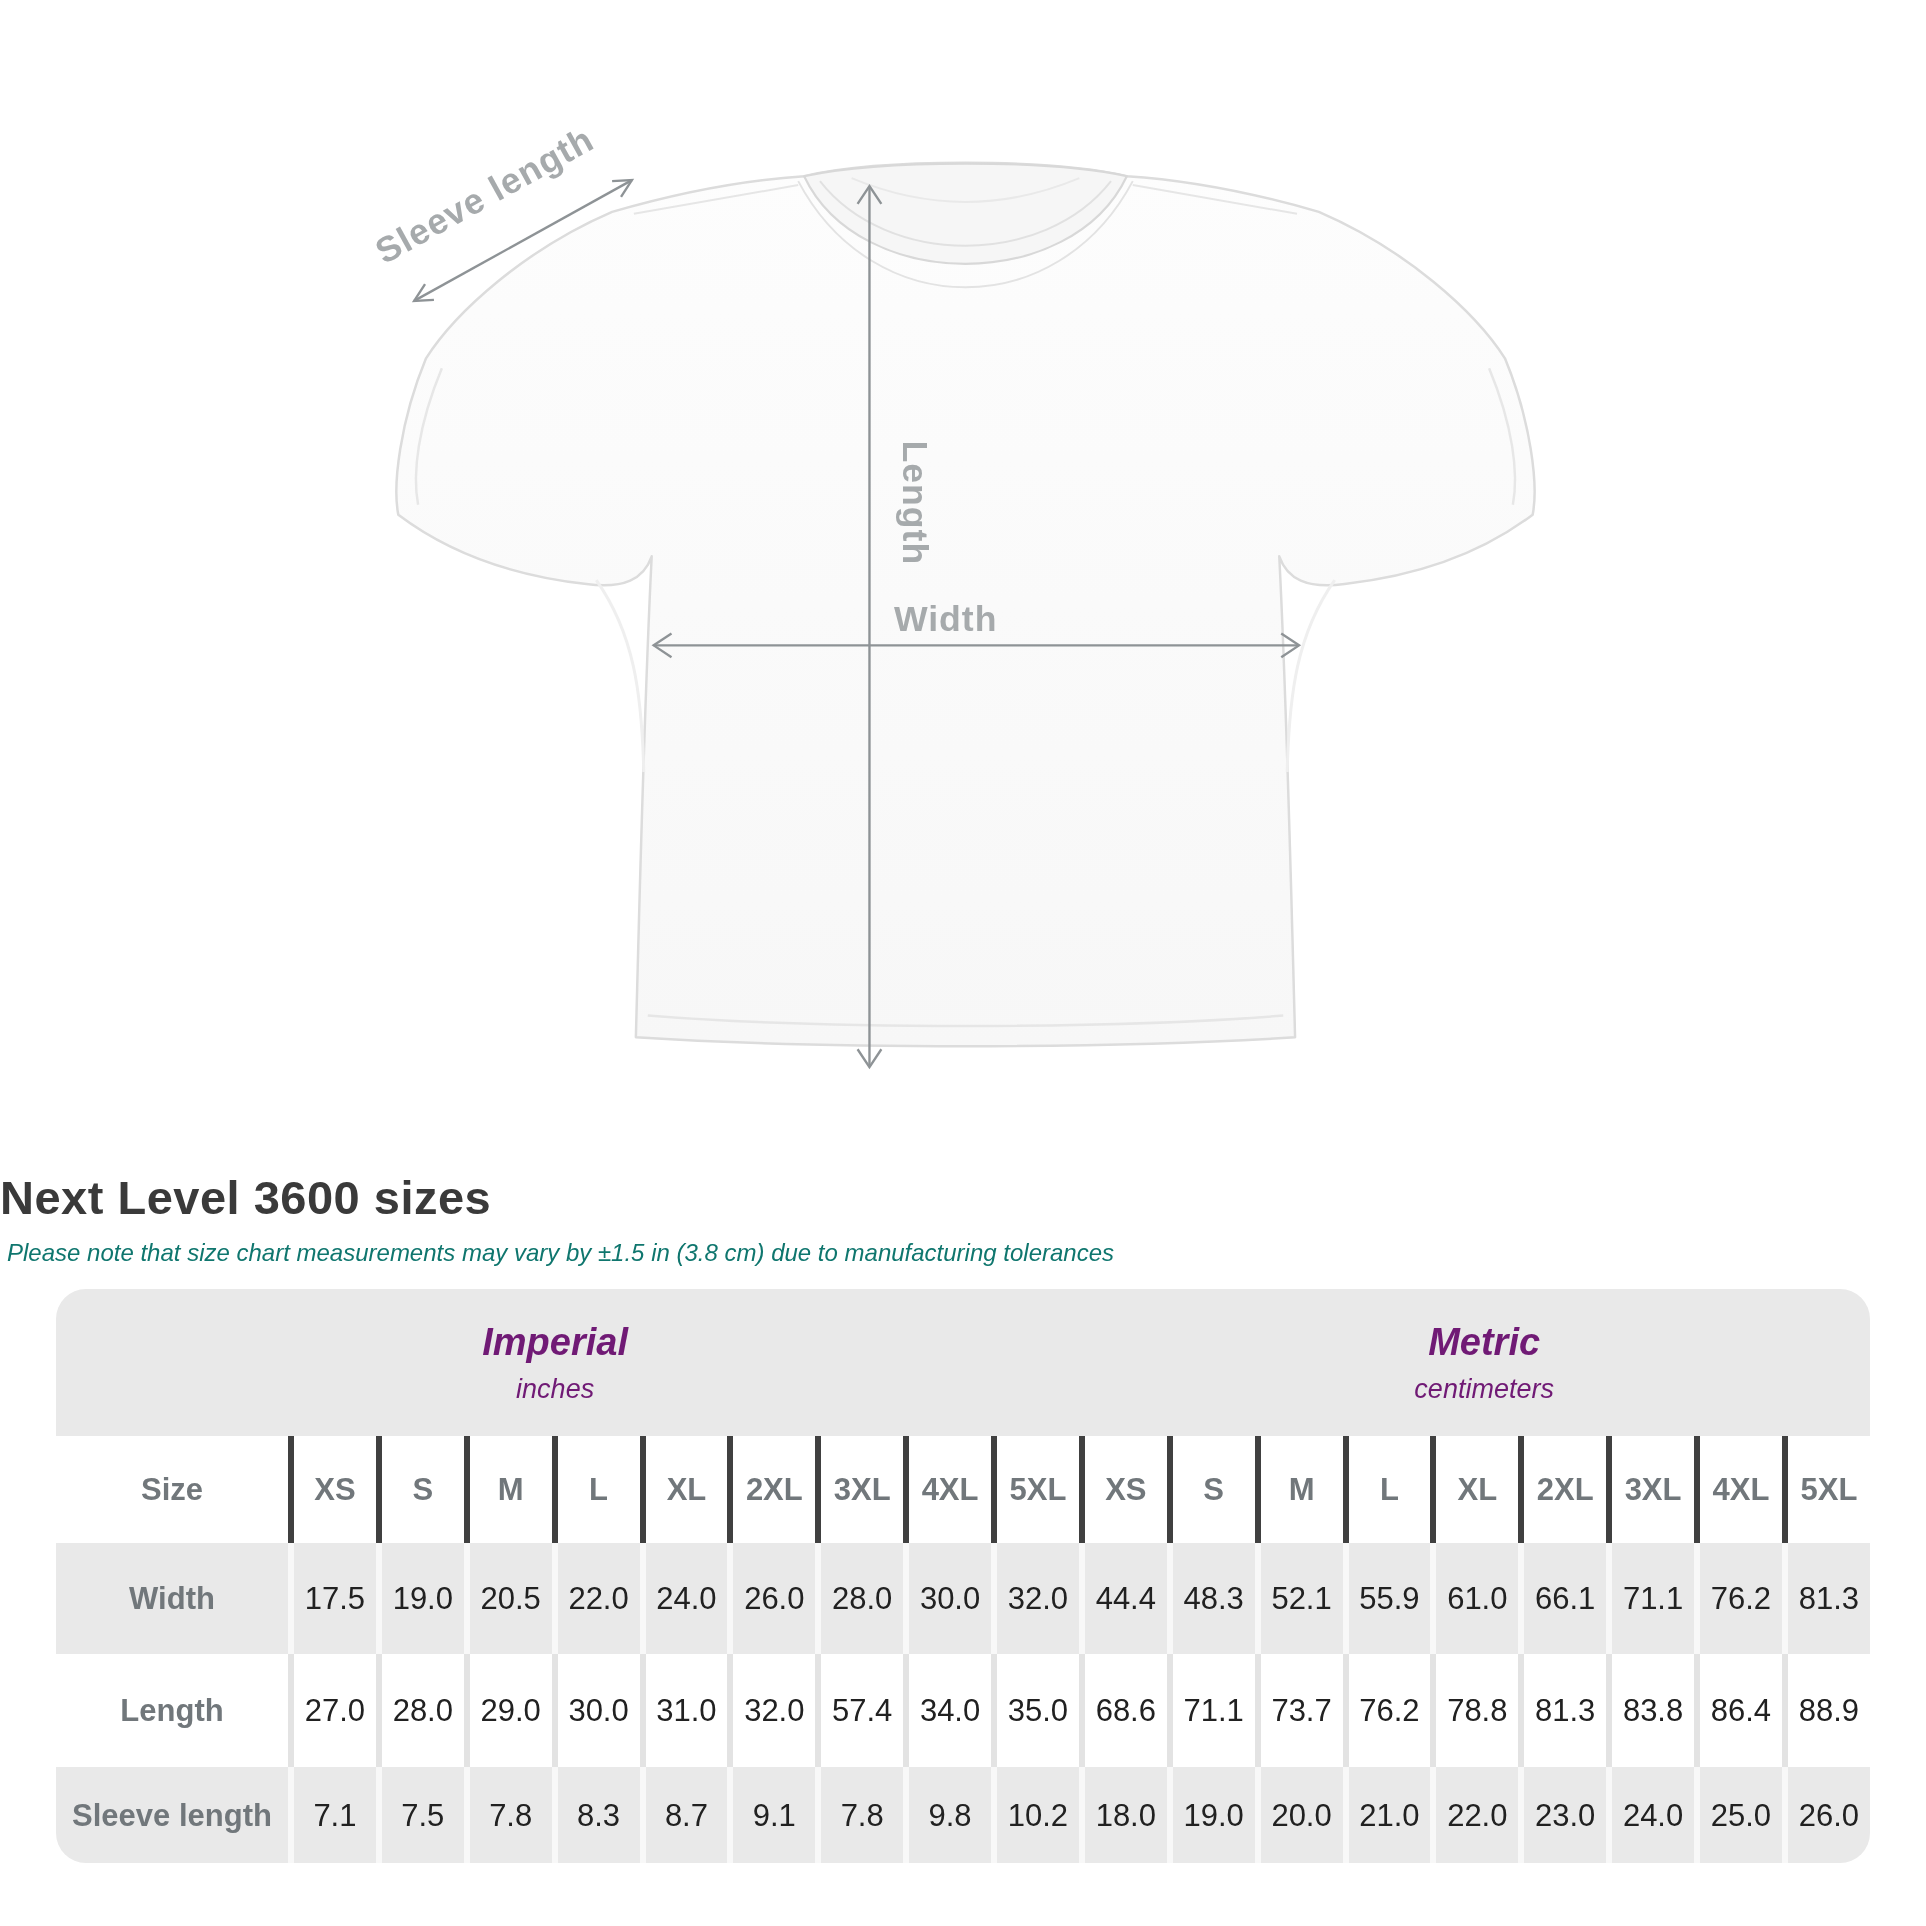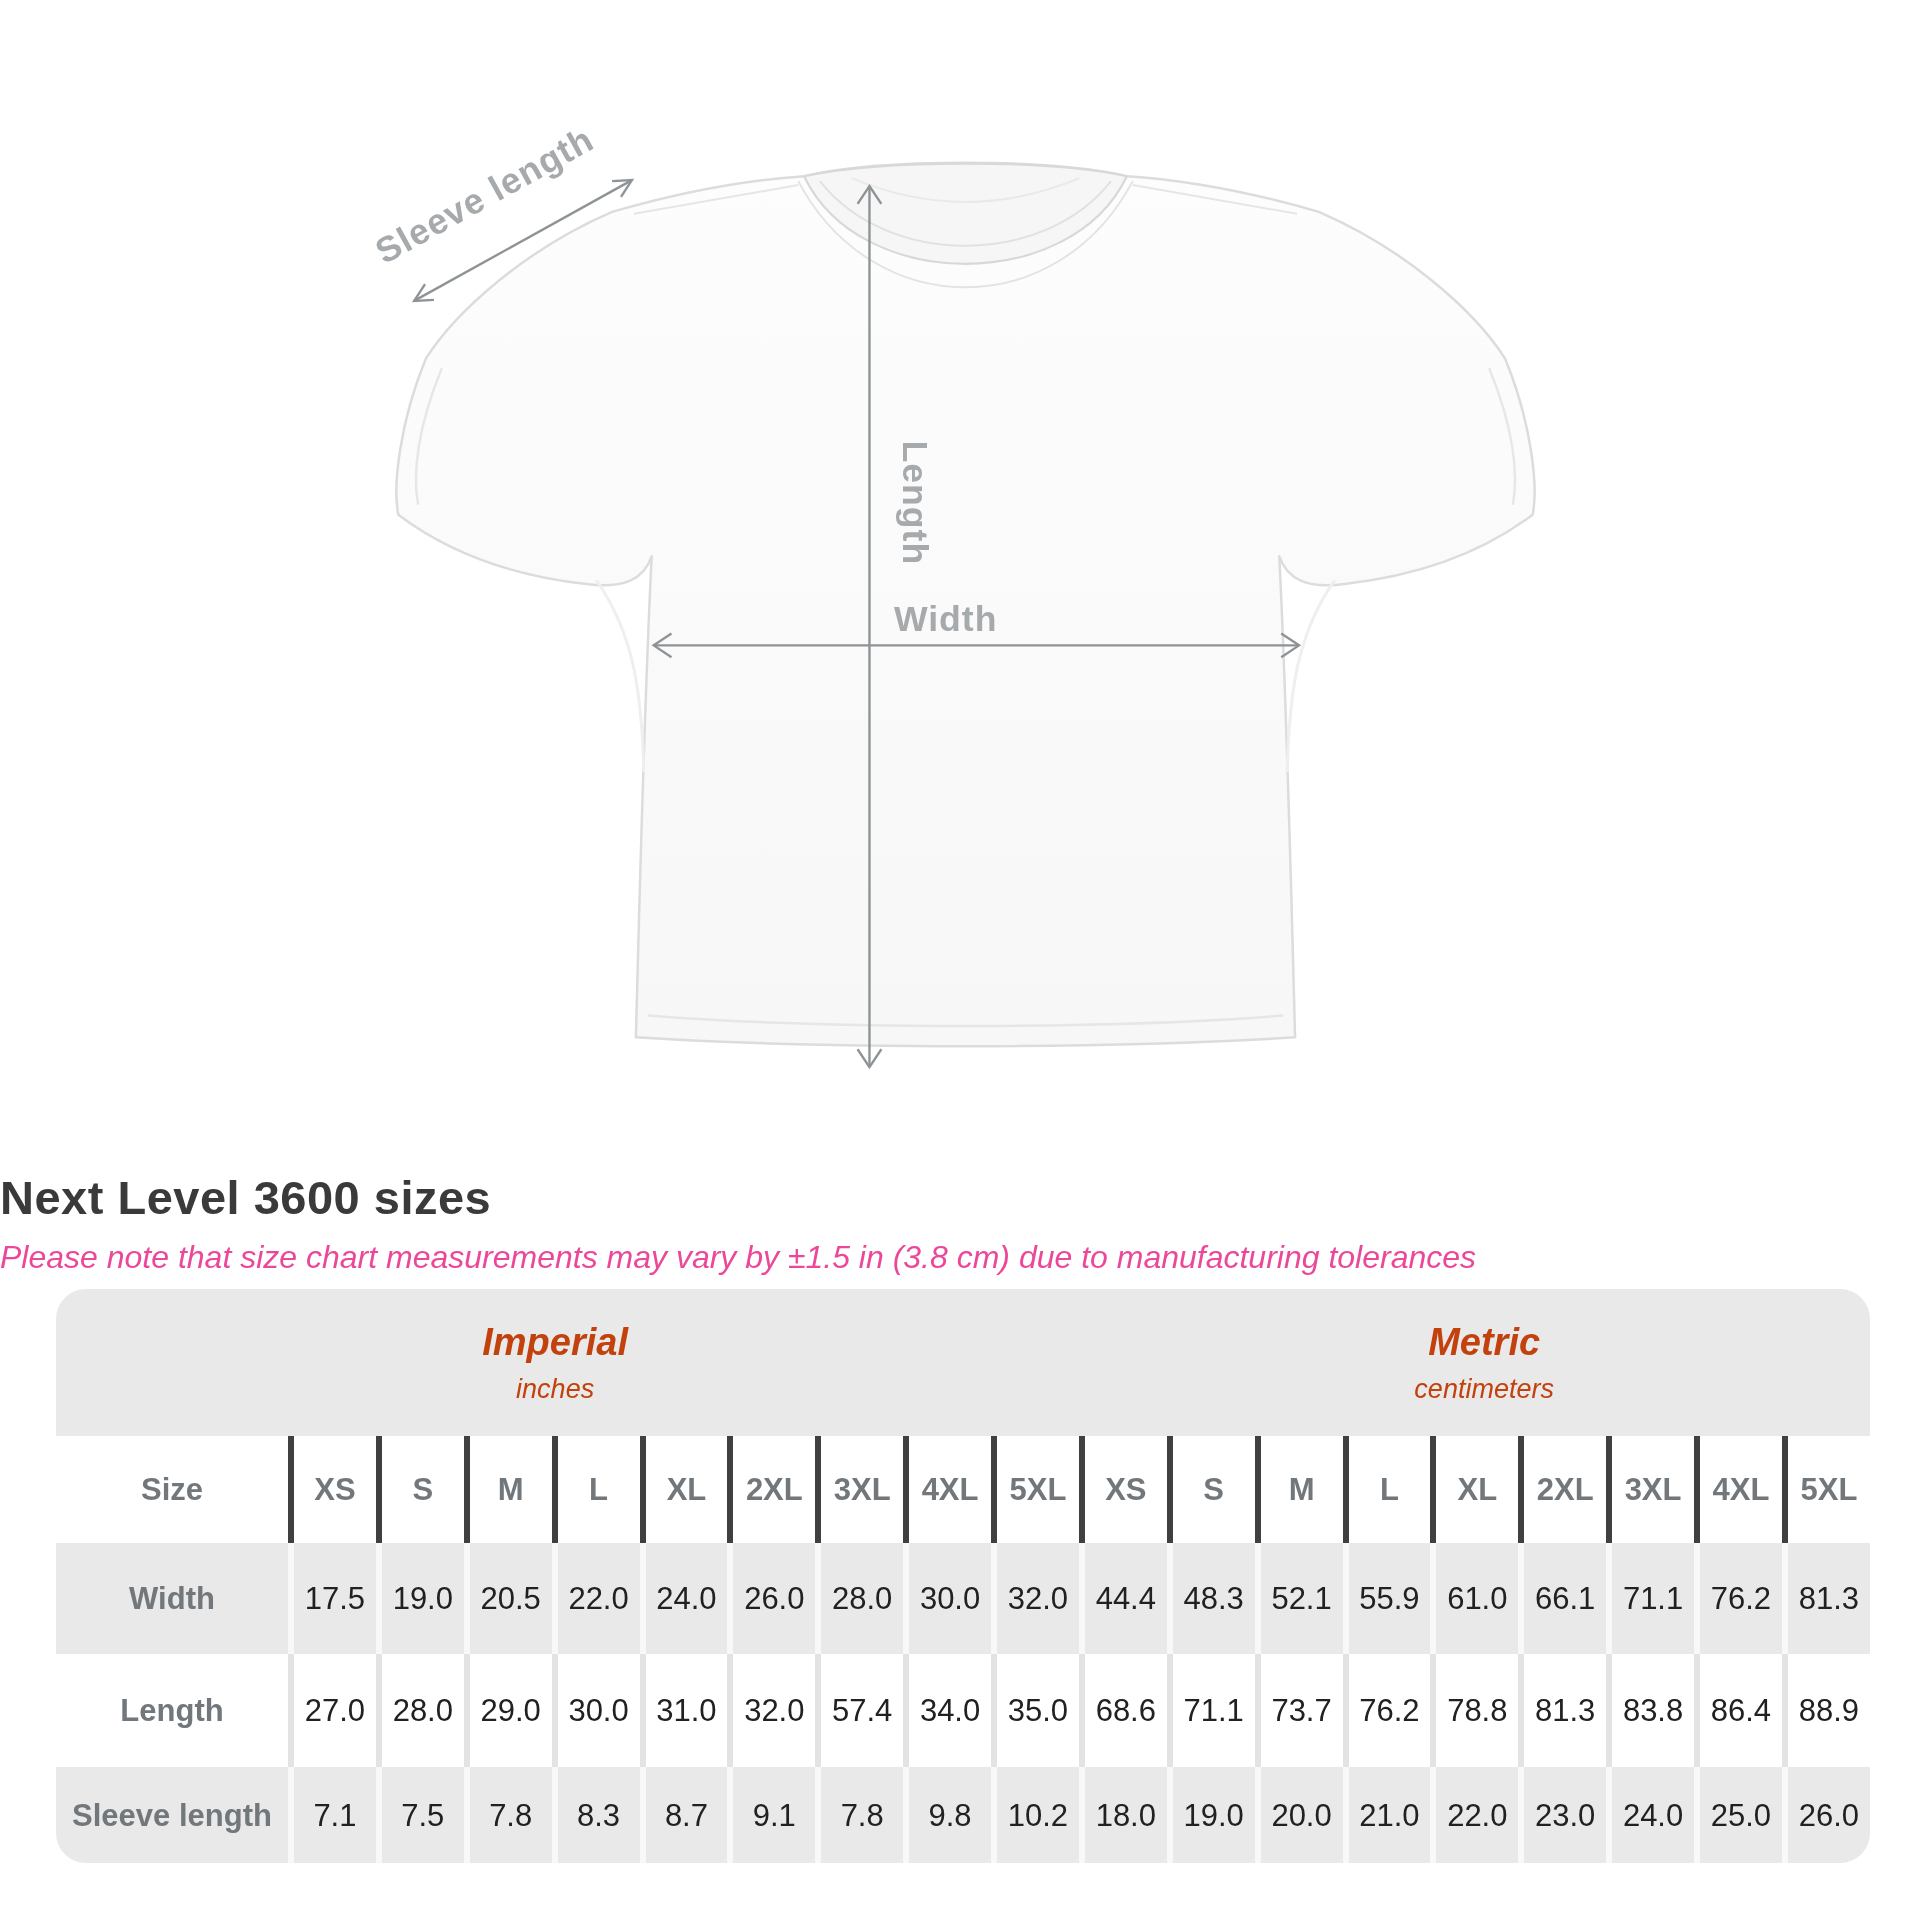--- a/index.html
+++ b/index.html
@@ -15,31 +15,31 @@
   .tee-svg text{font-family:"Liberation Sans","DejaVu Sans",sans-serif;}
   .measure-label{font-size:36px;font-weight:bold;fill:#a6aaac;letter-spacing:1px;}
   .measure-line{stroke:#8e9396;stroke-width:2.4;fill:none;}
 
   
   .caption{position:absolute;left:0;top:1170px;width:100%;text-align:left;}
   .caption h1{
     margin:0;font-size:47px;font-weight:bold;color:#3a3a3a;letter-spacing:0.5px;
   }
   .caption p{
-    margin:14px 0 0 0;font-size:32px;font-style:italic;color:#ec4899;
+    margin:14px 0 0 7px;font-size:24px;font-style:italic;color:#0f766e;
   }
 
   
   .sizechart{
     position:absolute;left:56px;top:1289px;width:1814px;height:574px;
     background:#ffffff;border-radius:30px;overflow:hidden;
   }
   .unit-row{
     display:flex;height:147px;background:#e9e9e9;text-align:center;
-    color:#c2410c;
+    color:#701a75;
     gap:44px;
   }
   .unit{display:flex;flex-direction:column;justify-content:center;}
   .unit-imperial{width:56.4%;}
   .unit-metric{width:43.6%;}
   .unit-title{font-size:38px;font-weight:bold;font-style:italic;}
   .unit-sub{font-size:27px;font-style:italic;margin-top:10px;}
 
   table.sizes{
     width:100%;border-collapse:separate;border-spacing:0;table-layout:fixed;

